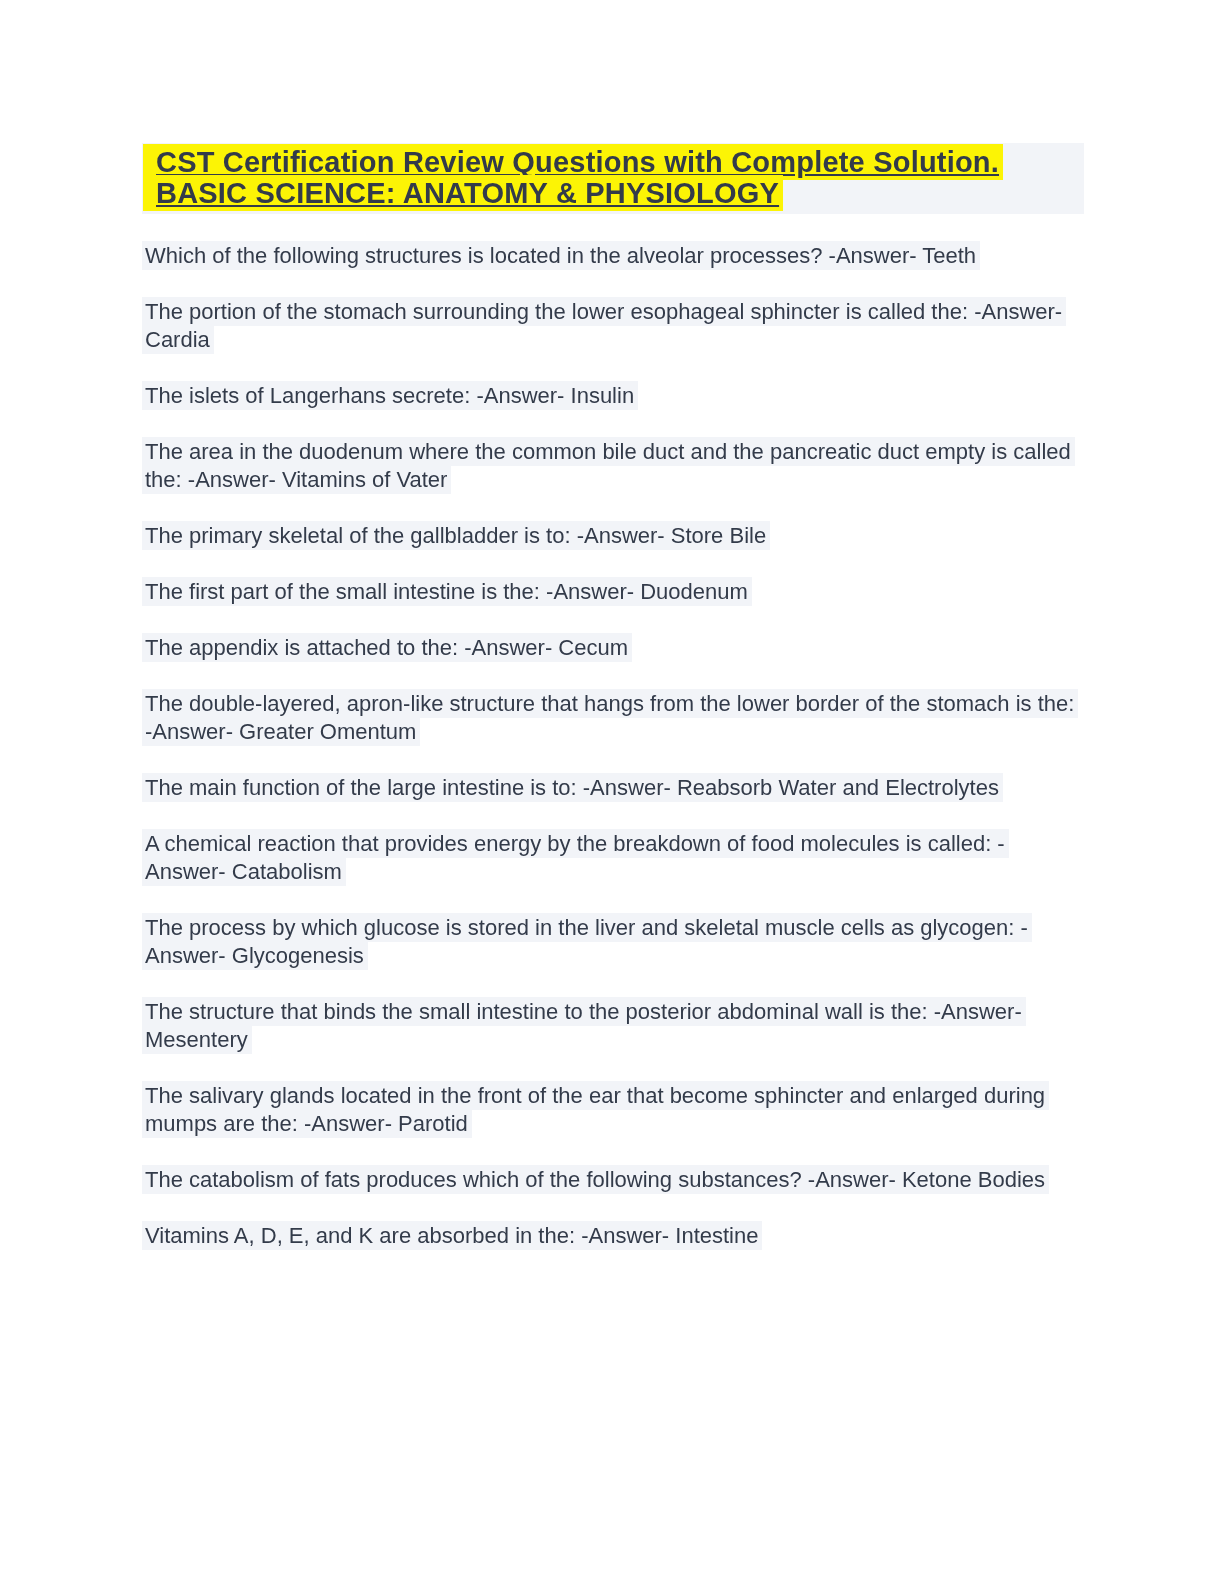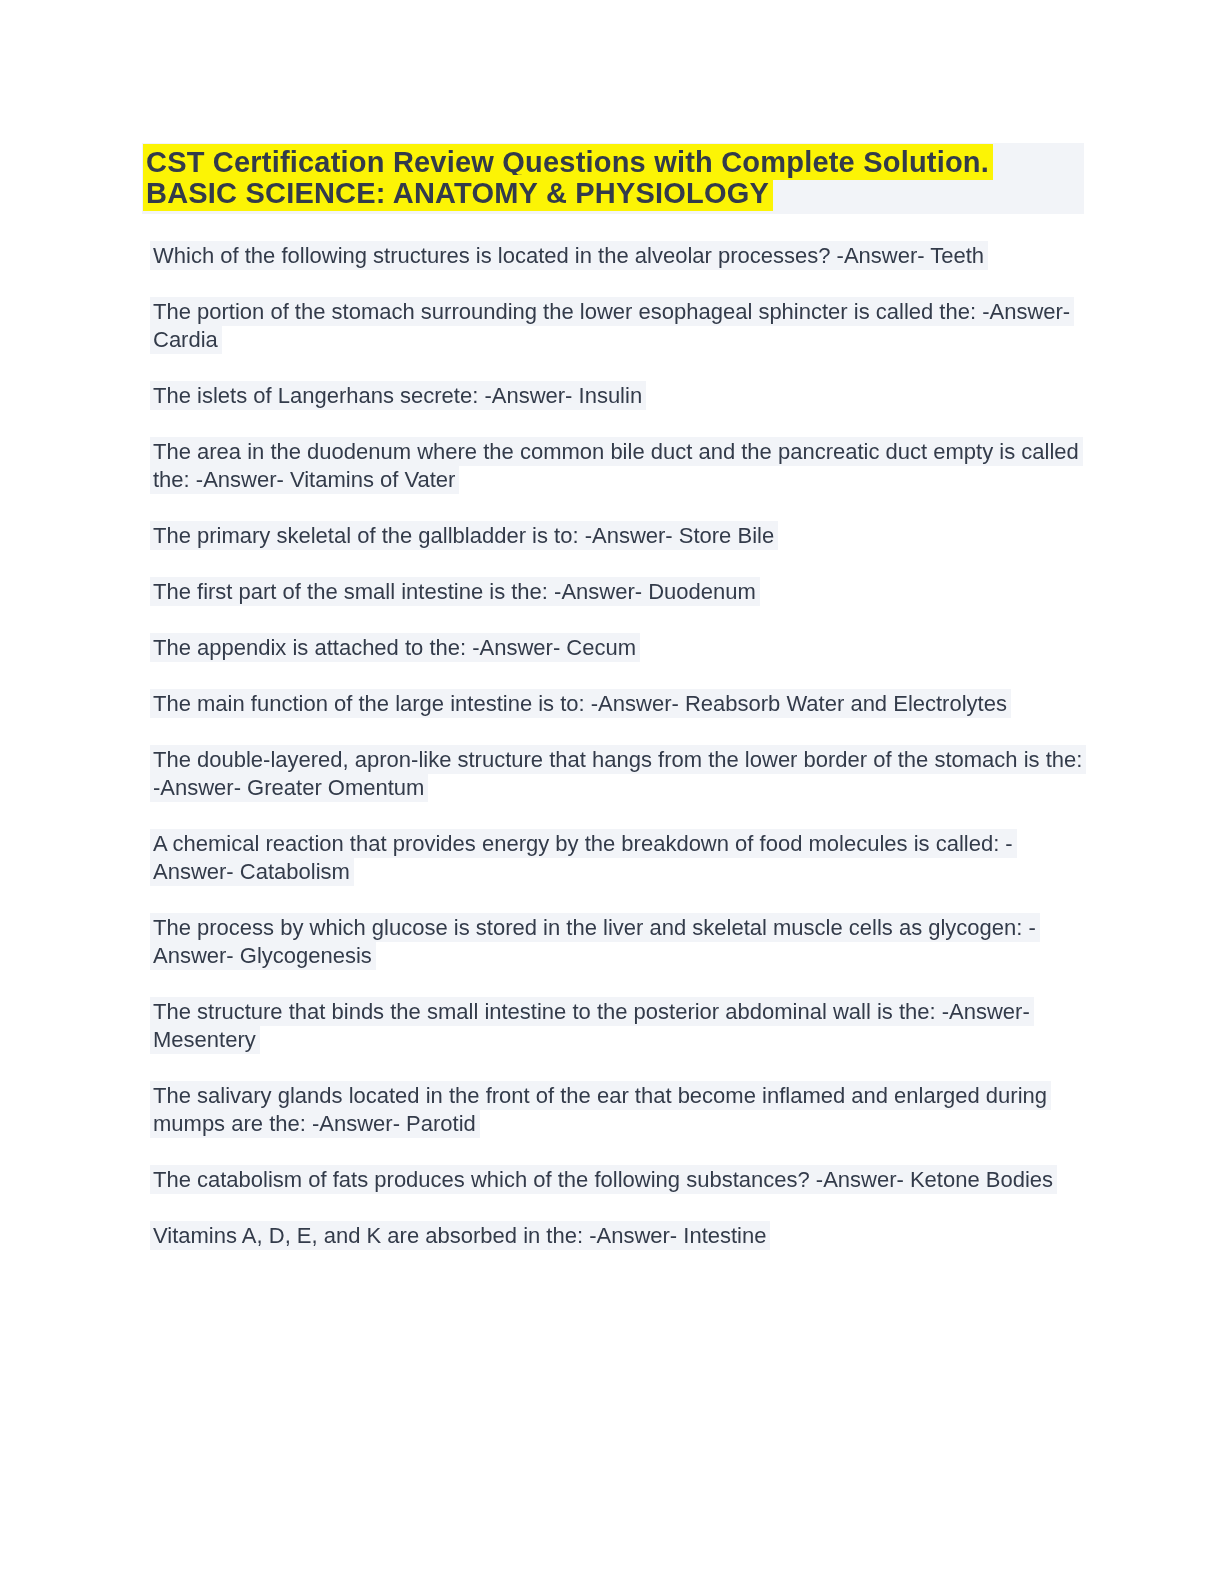--- a/index.html
+++ b/index.html
@@ -29,26 +29,27 @@
   h1.doc-title {
     margin: 0;
     font-size: 29px;
     line-height: 31px;
     font-weight: bold;
     color: var(--text_color, #333b4a);
     letter-spacing: 0.2px;
   }
   .hl-yellow {
     background: var(--title_highlight, #fcf405);
-    padding: 2px 4px 2px 3px;
+    padding: 2px 4px 2px 13px;
     -webkit-box-decoration-break: clone;
     box-decoration-break: clone;
+    text-decoration: underline;
   }
   p.para {
-    margin: 0 0 28px 8px;
+    margin: 0 0 28px 0;
     font-size: 22px;
     line-height: 28px;
     color: var(--text_color, #333b4a);
   }
   .hl-body {
     background: var(--body_highlight, #f2f4f8);
     padding: 2px 4px 2px 3px;
     -webkit-box-decoration-break: clone;
     box-decoration-break: clone;
   }
@@ -63,23 +64,23 @@
       <h1 class="doc-title"><span class="hl-yellow">CST Certification Review Questions with Complete Solution.</span><br><span class="hl-yellow">BASIC SCIENCE: ANATOMY &amp; PHYSIOLOGY</span></h1>
     </div>
 
     <p class="para"><span class="hl-body">Which of the following structures is located in the alveolar processes? -Answer- Teeth</span></p>
     <p class="para"><span class="hl-body">The portion of the stomach surrounding the lower esophageal sphincter is called the: -Answer- Cardia</span></p>
     <p class="para"><span class="hl-body">The islets of Langerhans secrete: -Answer- Insulin</span></p>
     <p class="para"><span class="hl-body">The area in the duodenum where the common bile duct and the pancreatic duct empty is called the: -Answer- Vitamins of Vater</span></p>
     <p class="para"><span class="hl-body">The primary skeletal of the gallbladder is to: -Answer- Store Bile</span></p>
     <p class="para"><span class="hl-body">The first part of the small intestine is the: -Answer- Duodenum</span></p>
     <p class="para"><span class="hl-body">The appendix is attached to the: -Answer- Cecum</span></p>
+    <p class="para"><span class="hl-body">The double-layered, apron-like structure that hangs from the lower border of the stomach is the: -Answer- Greater Omentum</span></p>
     <p class="para"><span class="hl-body">The main function of the large intestine is to: -Answer- Reabsorb Water and Electrolytes</span></p>
-    <p class="para"><span class="hl-body">The double-layered, apron-like structure that hangs from the lower border of the stomach is the: -Answer- Greater Omentum</span></p>
     <p class="para"><span class="hl-body">A chemical reaction that provides energy by the breakdown of food molecules is called: -Answer- Catabolism</span></p>
     <p class="para"><span class="hl-body">The process by which glucose is stored in the liver and skeletal muscle cells as glycogen: -Answer- Glycogenesis</span></p>
     <p class="para"><span class="hl-body">The structure that binds the small intestine to the posterior abdominal wall is the: -Answer- Mesentery</span></p>
-    <p class="para"><span class="hl-body">The salivary glands located in the front of the ear that become inflamed and enlarged during mumps are the: -Answer- Parotid</span></p>
+    <p class="para"><span class="hl-body">The salivary glands located in the front of the ear that become sphincter and enlarged during mumps are the: -Answer- Parotid</span></p>
     <p class="para"><span class="hl-body">The catabolism of fats produces which of the following substances? -Answer- Ketone Bodies</span></p>
     <p class="para"><span class="hl-body">Vitamins A, D, E, and K are absorbed in the: -Answer- Intestine</span></p>
 
   </div>
 </div>
 
 </body></html>

